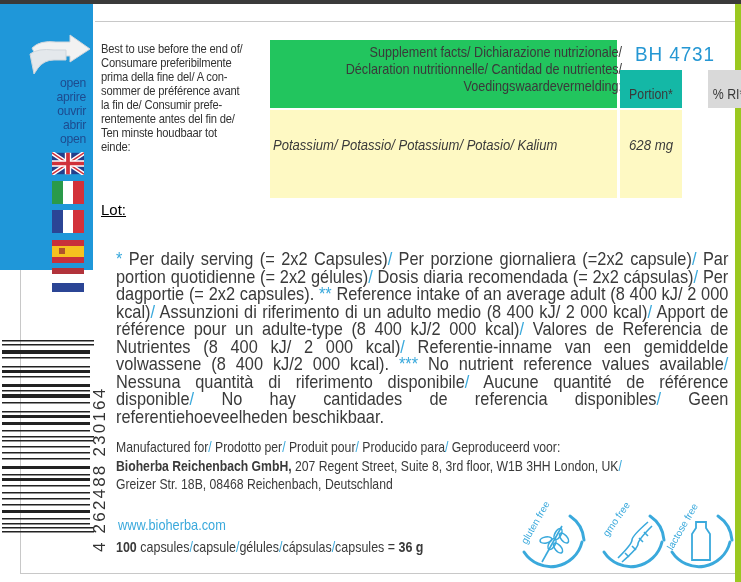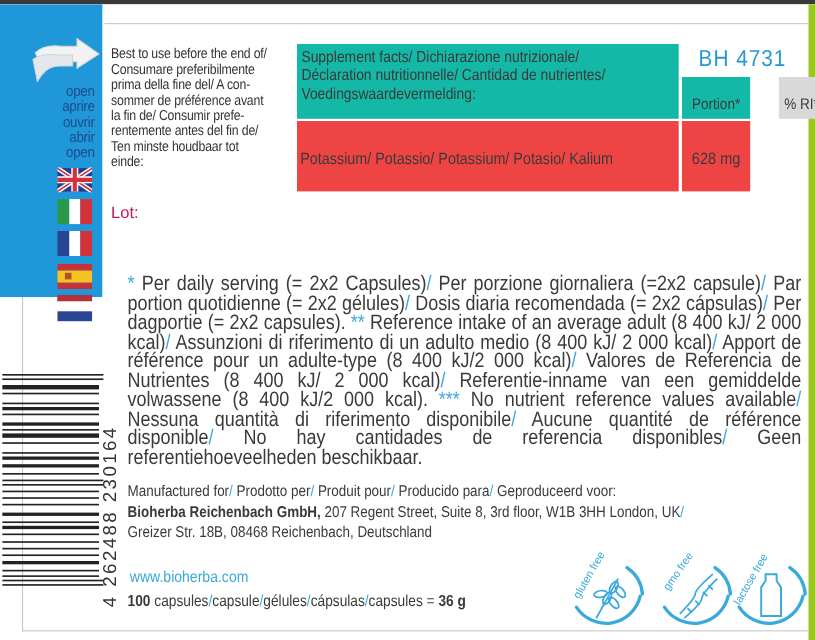--- a/index.html
+++ b/index.html
@@ -17,33 +17,33 @@
   .arrow-icon { position: absolute; left: 26px; top: 30px; width: 66px; height: 42px; }
   .open-words { position: absolute; left: 20px; top: 72px; width: 66px; text-align: right;
     font-family: "Liberation Sans Narrow", "Liberation Sans", sans-serif; color: #1d4b8f; font-size: 13.5px; line-height: 14px; letter-spacing: -0.3px; }
   .open-words div { transform: scaleX(0.9); transform-origin: right; }
 
   .flag { position: absolute; left: 52px; width: 32px; height: 23px; overflow: hidden; }
   .flag svg { display: block; }
 
   .bbe { position: absolute; left: 101px; top: 42px; width: 170px; font-size: 13px; line-height: 14px; color: #333;
     transform: scaleX(0.86); transform-origin: left top; width: 198px; letter-spacing: -0.2px; }
-  .lot { position: absolute; left: 101px; top: 185px; font-size: 15px; color: #be185d; }
+  .lot { position: absolute; left: 101px; top: 201px; font-size: 15px; color: #000000; text-decoration: underline; }
 
   .facts { position: absolute; left: 270px; top: 40px; width: 460px; height: 140px; }
-  .facts .head { position: absolute; left: 0; top: 0; width: 347px; height: 68px; background: #14b8a6; }
+  .facts .head { position: absolute; left: 0; top: 0; width: 347px; height: 68px; background: #22c55e; text-align: right; }
   .facts .head-text { position: absolute; left: 4px; top: 4px; font-size: 14.5px; line-height: 17px; color: #3a3a3a;
     transform: scaleX(0.87); transform-origin: left top; width: 400px; }
   .facts .code { position: absolute; left: 350px; top: 0; width: 110px; height: 27px; background: #fff;
     font-size: 21px; color: #2597d3; text-align: center; line-height: 27px; transform: scaleX(0.9); letter-spacing: 1px; }
   .facts .portion-h { position: absolute; left: 350px; top: 30px; width: 62px; height: 38px; background: #14b8a6; }
   .facts .ri-h { position: absolute; left: 438px; top: 30px; width: 46px; height: 38px; background: #d9d9d9; }
   .facts .cellt { position: absolute; bottom: 6px; left: 0; right: 0; text-align: center; font-size: 14px; color: #3a3a3a;
     transform: scaleX(0.88); white-space: nowrap; }
-  .facts .row { position: absolute; top: 70px; height: 64px; background: #ef4444; }
+  .facts .row { position: absolute; top: 70px; height: 88px; background: #fef9c3; font-style: italic; }
   .facts .r-name { left: 0; width: 347px; }
   .facts .r-portion { left: 350px; width: 62px; }
   .facts .r-ri { left: 414px; width: 46px; }
   .facts .rowt { position: absolute; top: 26px; left: 3px; font-size: 15px; color: #3a3a3a; white-space: nowrap;
     transform: scaleX(0.87); transform-origin: left top; }
   .facts .rowc { position: absolute; top: 26px; left: 0; right: 0; text-align: center; font-size: 15px; color: #3a3a3a; white-space: nowrap; transform: scaleX(0.88); }
 
   .notes { position: absolute; left: 116px; top: 250px; width: 612px; font-size: 19px; line-height: 17.5px; color: #3a3a3a;
     text-align: justify; }
   .notes .inner { transform: scaleX(0.86); transform-origin: left top; width: 712px; }

